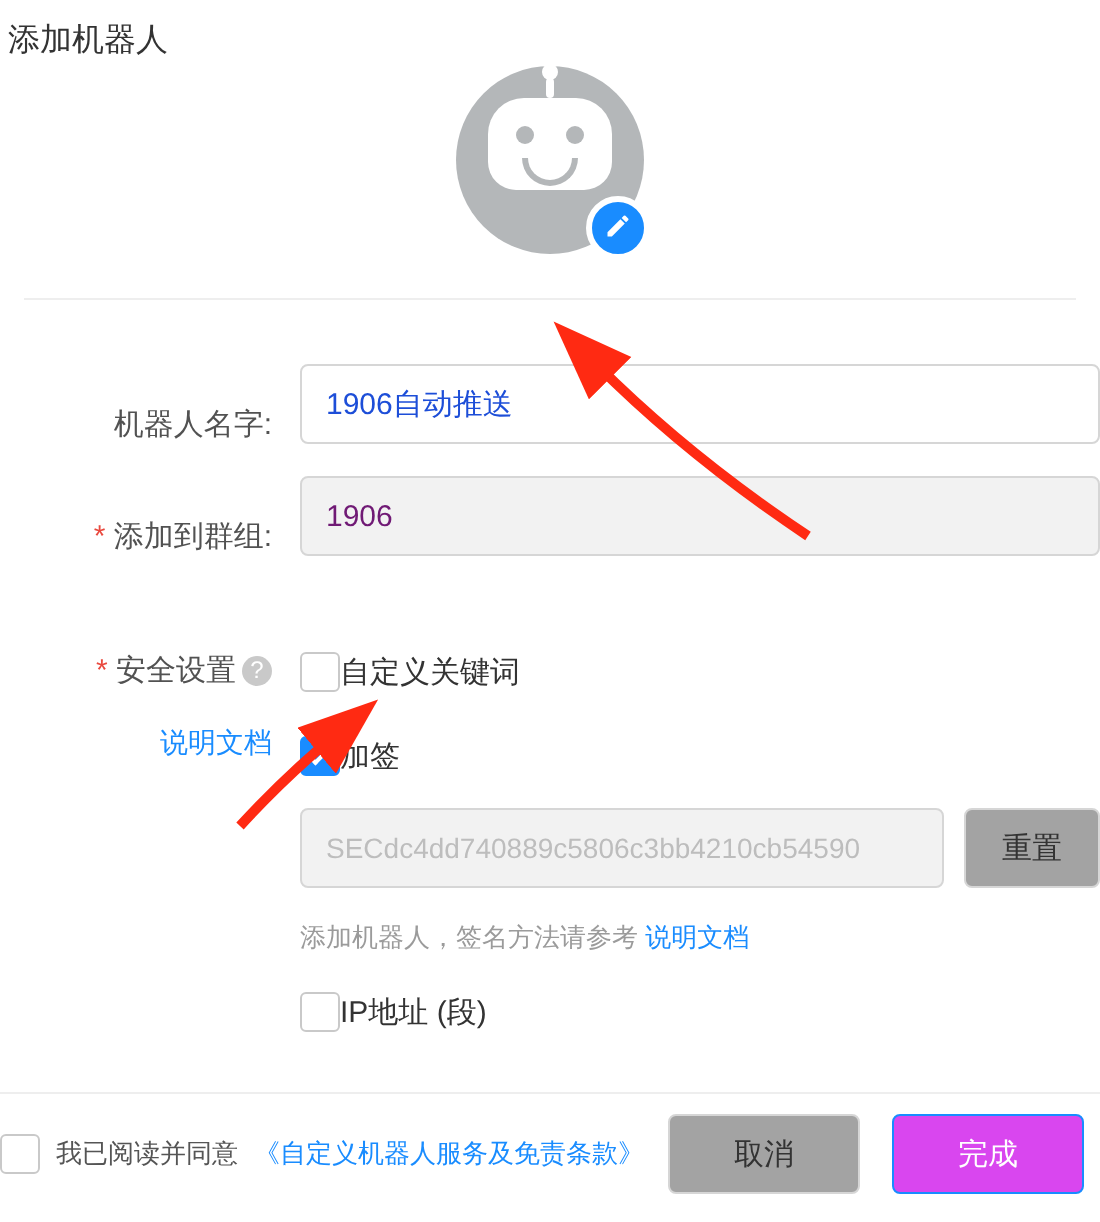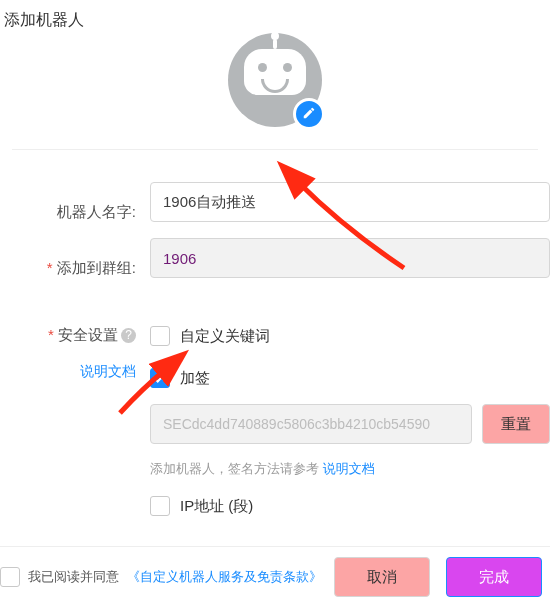--- a/index.html
+++ b/index.html
@@ -13,37 +13,37 @@
   .avatar .eye{position:absolute;top:14px;width:9px;height:9px;background:#b4b7b9;border-radius:50%}
   .avatar .eye.l{left:14px}.avatar .eye.r{right:14px}
   .avatar .mouth{position:absolute;left:50%;top:30px;width:22px;height:11px;border:3px solid #b4b7b9;border-top:none;border-radius:0 0 22px 22px;transform:translateX(-50%)}
   .edit-badge{position:absolute;right:-3px;bottom:-3px;width:26px;height:26px;background:#198cff;border:3px solid #fff;border-radius:50%;display:flex;align-items:center;justify-content:center}
   .edit-badge svg{width:14px;height:14px;fill:#fff}
   .divider{border:none;border-top:1px solid #eee;margin:0 12px 0 12px}
   .form{padding:24px 0 0 0}
   .row{display:flex;align-items:flex-end;padding:8px 0}
   .row .lbl{width:150px;text-align:right;color:#525252;padding-right:14px;box-sizing:border-box;font-size:15px}
   .req::before{content:"* ";color:#e9493e}
-  .inp{flex:1;height:38px;border:1px solid #d6d6d6;border-radius:4px;padding:0 12px;font-size:15px;color:#404040;outline:none;min-width:0}
+  .inp{flex:1;height:38px;border:1px solid #d6d6d6;border-radius:4px;padding:0 12px;font-size:15px;color:#1d4ed8;outline:none;min-width:0}
   .inp.ro{background:#f2f2f2;color:#701a75}
   .inp.ro.small{color:#bdbdbd;font-size:14px}
   .sec{display:flex;padding:40px 0 0 0}
   .sec .side{width:150px;text-align:right;padding-right:14px;box-sizing:border-box}
   .sec .side .t{color:#525252;font-size:15px}
   .sec .side .help{display:inline-block;width:15px;height:15px;border-radius:50%;background:#c9c9c9;color:#fff;font-size:12px;line-height:15px;text-align:center;margin-left:3px;vertical-align:1px}
   .sec .side .doc{color:#198cff;font-size:14px;display:block;margin-top:18px;cursor:pointer}
   .opts{flex:1;min-width:0}
-  .chk-row{display:flex;align-items:center;gap:10px;margin-bottom:22px}
+  .chk-row{display:flex;align-items:center;gap:0;margin-bottom:22px}
   .chk{width:18px;height:18px;border:1px solid #c9c9c9;border-radius:3px;background:#fff;position:relative;flex:0 0 auto}
   .chk.on{background:#198cff;border-color:#198cff}
   .chk.on::after{content:"";position:absolute;left:5px;top:1px;width:5px;height:10px;border:solid #fff;border-width:0 2px 2px 0;transform:rotate(45deg)}
   .chk-lbl{color:#333;font-size:15px}
   .sign-block{margin:-6px 0 14px 0}
   .sec-row{display:flex;gap:10px}
-  .btn{height:40px;padding:0 18px;border:1px solid #d6d6d6;border-radius:4px;background:#fca5a5;color:#333;font-size:15px;cursor:pointer}
+  .btn{height:40px;padding:0 18px;border:1px solid #d6d6d6;border-radius:4px;background:#a3a3a3;color:#333;font-size:15px;cursor:pointer}
   .hint{color:#9b9b9b;font-size:13px;margin-top:16px}
   .hint .lk{color:#198cff;cursor:pointer}
   .footer{position:absolute;left:0;right:0;bottom:0;border-top:1px solid #eee;background:#fff;padding:10px 0 14px 0;display:flex;flex-direction:row;align-items:center;gap:12px}
   .agree{display:flex;align-items:center;gap:8px;font-size:13px;color:#555}
   .agree .lk{color:#198cff;cursor:pointer}
   .btns{display:flex;gap:16px}
   .btn.primary{background:#d946ef;border-color:#198cff;color:#fff;min-width:96px}
   .btn.wide{min-width:96px}
   .arrow{position:absolute;pointer-events:none}
   .arrow svg{overflow:visible}

